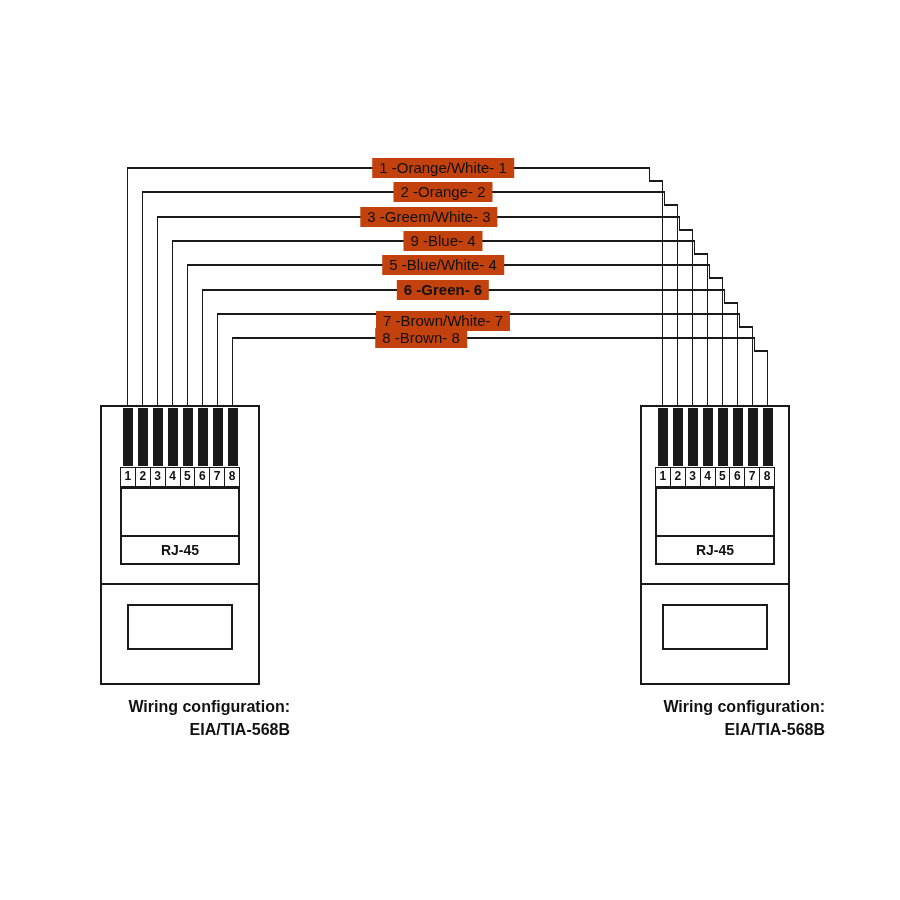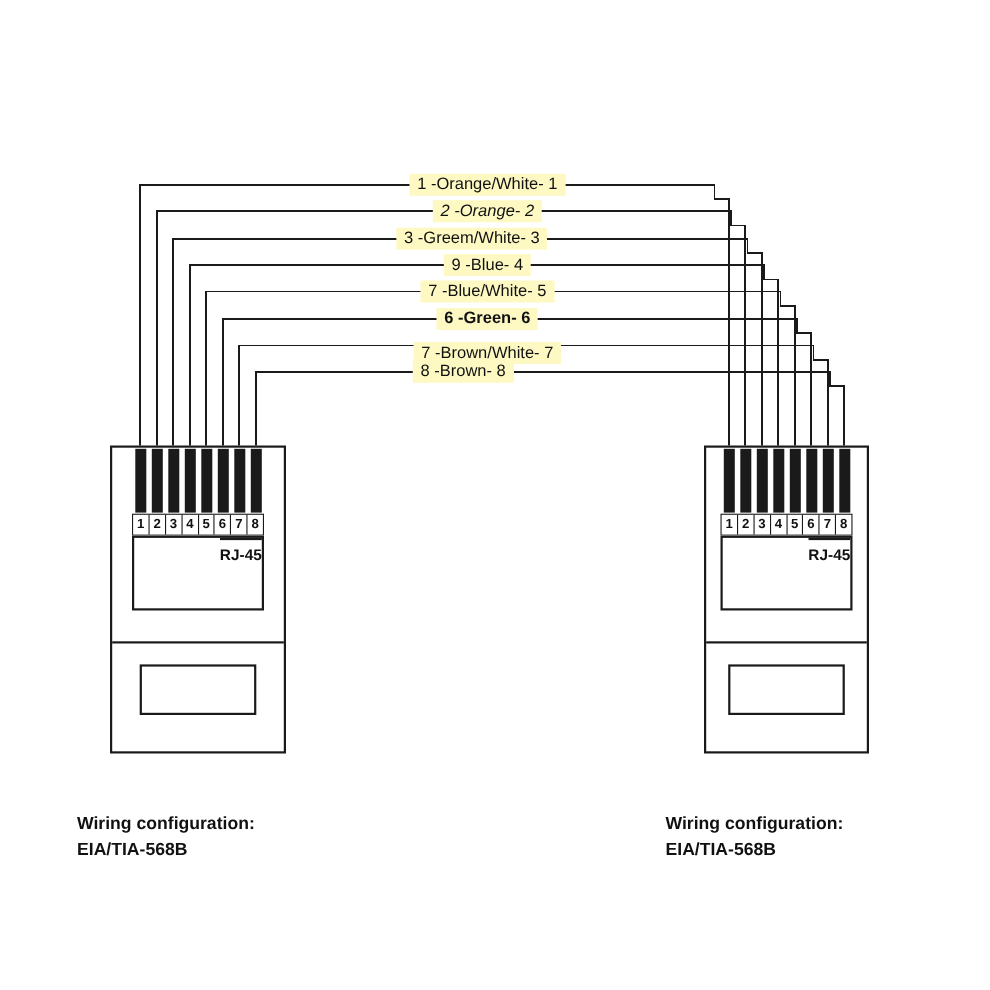--- a/index.html
+++ b/index.html
@@ -7,21 +7,21 @@
   .stage {
     position:relative; width:900px; height:900px; background:#fff;
     font-family:"Liberation Sans","DejaVu Sans",sans-serif; color:#111;
     overflow:hidden;
   }
   #wires-svg { position:absolute; left:0; top:0; }
   #wires-svg polyline { fill:none; stroke:var(--line,#1a1a1a); stroke-width:1.6; }
 
   .wire-label {
     position:absolute; transform:translateX(-50%);
-    background:#fef9c3; padding:0 7px; white-space:nowrap;
+    background:#c2410c; padding:0 7px; white-space:nowrap;
     font-size:15px; line-height:20px; height:20px; color:#111;
   }
 
   .connector {
     position:absolute; top:405px; height:280px;
     border:2px solid var(--line,#1a1a1a); background:#fff;
   }
   .pin-block {
     position:absolute; top:0; width:120px; height:60px;
     display:flex;
@@ -33,42 +33,42 @@
     position:absolute; top:60px; width:120px; height:20px;
     border:1px solid var(--line,#1a1a1a); display:flex; background:#fff;
   }
   .pin-number {
     flex:1; text-align:center; font-weight:bold; font-size:12px; line-height:17px;
     border-left:1px solid var(--line,#1a1a1a);
   }
   .pin-number:first-child { border-left:none; }
 
   .body-box {
-    position:absolute; top:80px; width:120px; height:68px;
+    position:absolute; top:80px; width:120px; height:78px;
     border:2px solid var(--line,#1a1a1a); background:#fff;
-    display:flex; flex-direction:row;
+    display:flex; flex-direction:column;
   }
   .body-upper { flex:1; }
   .rj-label {
     height:28px; border-top:2px solid var(--line,#1a1a1a);
     font-weight:bold; font-size:14px; line-height:26px; text-align:center;
   }
 
   .body-divider {
     position:absolute; top:176px; left:0; right:0; height:0;
     border-top:2px solid var(--line,#1a1a1a);
   }
   .latch-box {
     position:absolute; top:197px; width:106px; height:46px;
     border:2px solid var(--line,#1a1a1a); background:#fff;
   }
 
   .caption {
-    position:absolute; top:695px; width:220px; text-align:left;
-    font-weight:bold; font-size:16px; line-height:23px; color:#111;margin-top:43px;
+    position:absolute; top:695px; width:220px; text-align:right;
+    font-weight:bold; font-size:16px; line-height:23px; color:#111;
   }
 </style>
 </head>
 <body>
 
 <div class="stage" id="stage">
 
   <svg id="wires-svg" width="900" height="900" shape-rendering="crispEdges">
       <polyline points="127.5,405 127.5,168 649.5,168 649.5,181 662.5,181 662.5,405"></polyline>
       <polyline points="142.5,405 142.5,192 664.5,192 664.5,205 677.5,205 677.5,405"></polyline>
@@ -173,20 +173,20 @@
   <div class="caption" style="left:70px;">
     <div>Wiring configuration:</div>
     <div>EIA/TIA-568B</div>
   </div>
   <div class="caption" style="left:605px;">
     <div>Wiring configuration:</div>
     <div>EIA/TIA-568B</div>
   </div>
 
 <div class="wire-label" style="left: 443px; top: 158px;">1 -Orange/White- 1</div>
-    <div class="wire-label" style="left: 443px; top: 182px; font-style: italic;">2 -Orange- 2</div>
+    <div class="wire-label" style="left: 443px; top: 182px;">2 -Orange- 2</div>
     <div class="wire-label" style="left: 429px; top: 207px;">3 -Greem/White- 3</div>
     <div class="wire-label" style="left: 443px; top: 231px;">9 -Blue- 4</div>
-    <div class="wire-label" style="left: 443px; top: 255px;">7 -Blue/White- 5</div>
+    <div class="wire-label" style="left: 443px; top: 255px;">5 -Blue/White- 4</div>
     <div class="wire-label" style="left: 443px; top: 280px; font-weight: bold;">6 -Green- 6</div>
     <div class="wire-label" style="left: 443px; top: 311px;">7 -Brown/White- 7</div>
     <div class="wire-label" style="left: 421px; top: 328px;">8 -Brown- 8</div>
   </div>
 
 </body></html>

